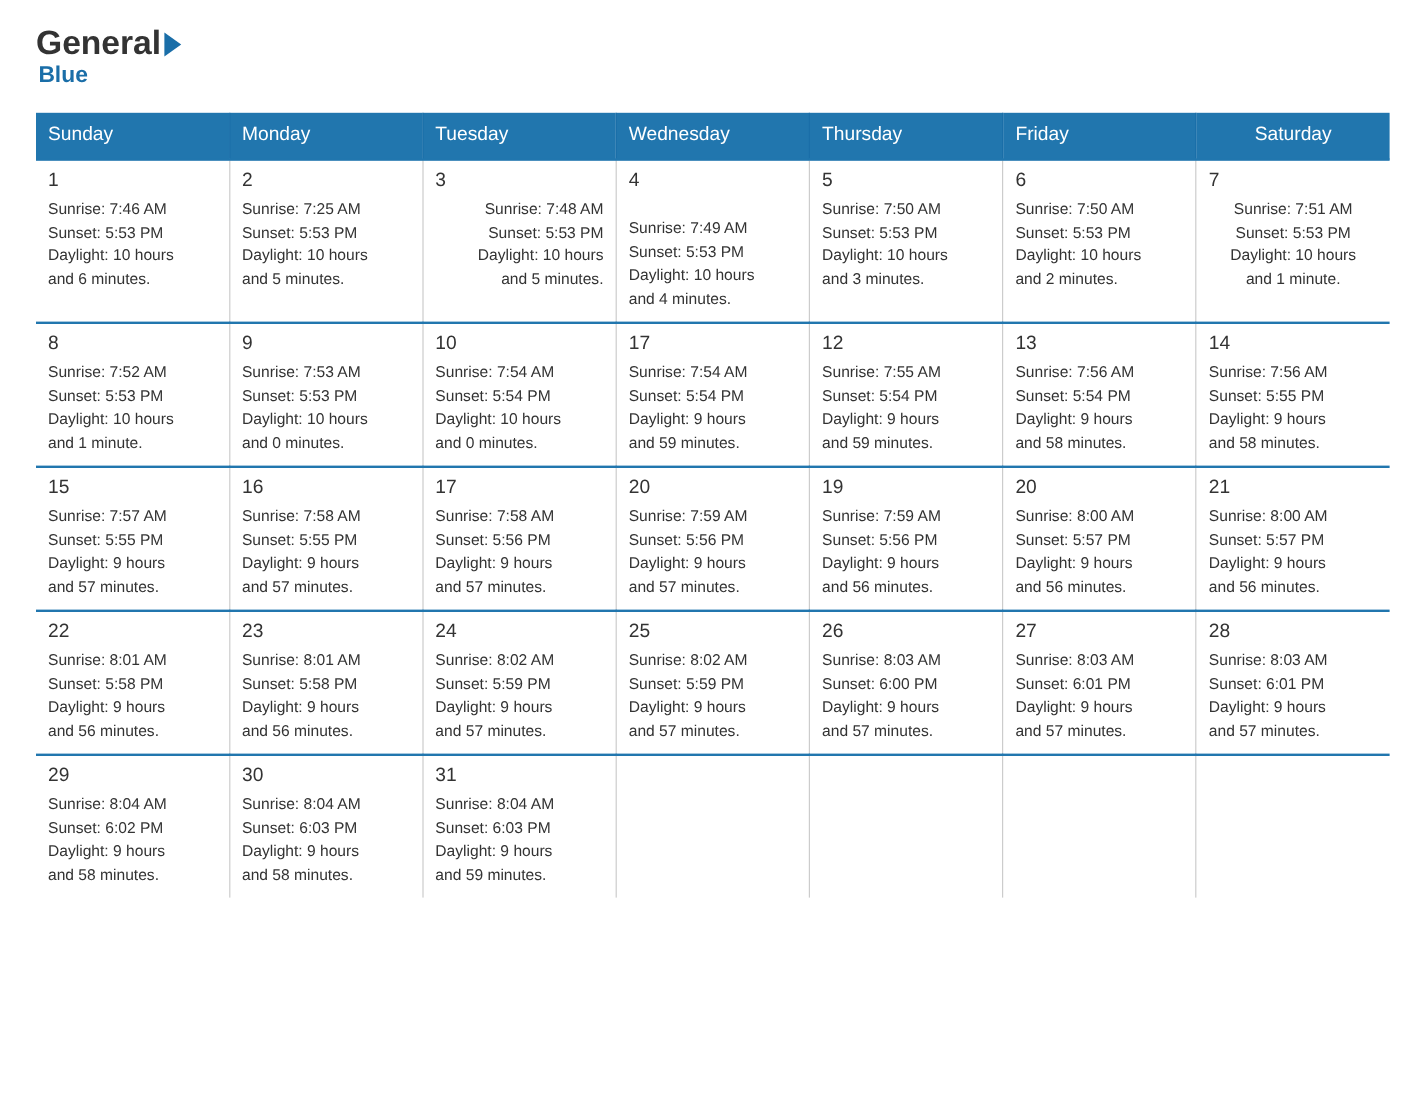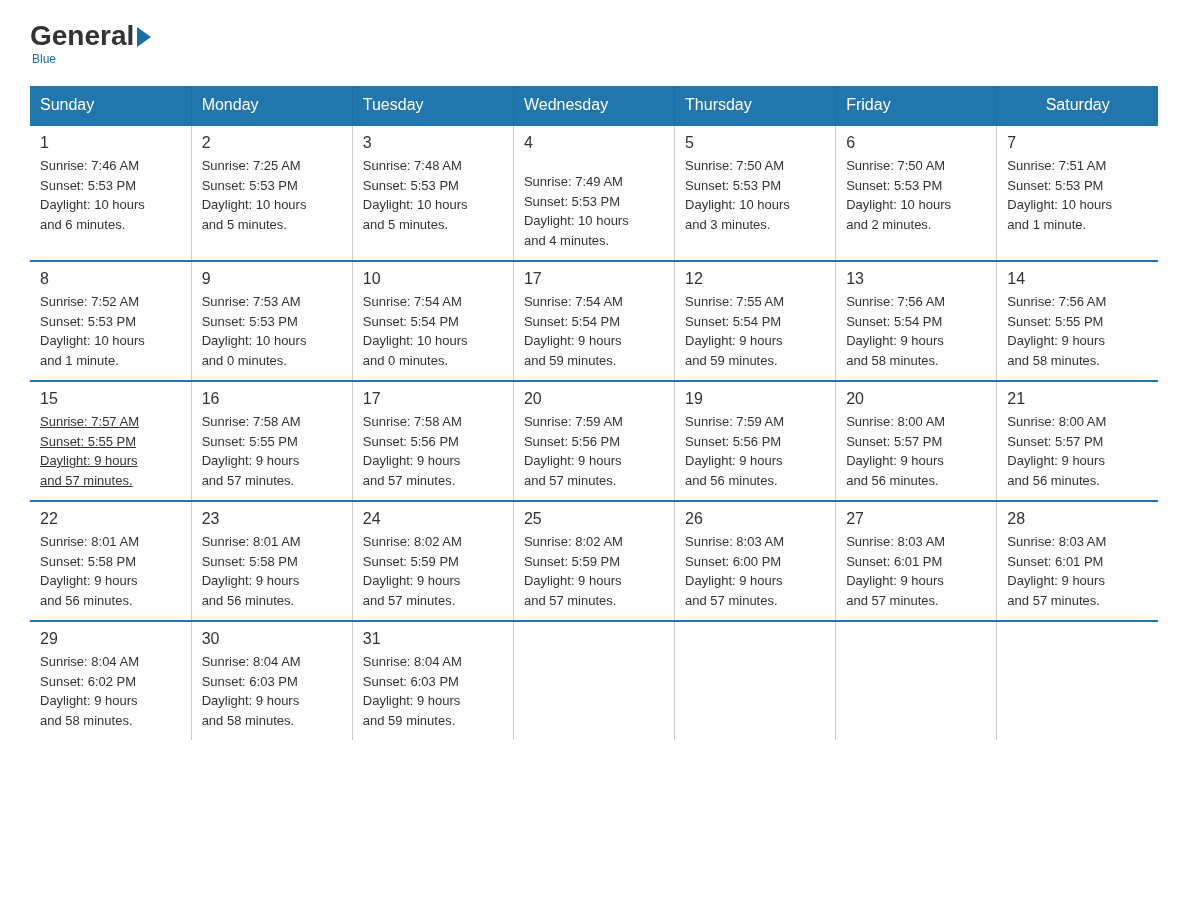--- a/index.html
+++ b/index.html
@@ -34,23 +34,23 @@
     .logo-triangle {
       width: 0;
       height: 0;
       border-left: 14px solid #1a6ea8;
       border-top: 10px solid transparent;
       border-bottom: 10px solid transparent;
       margin-left: 3px;
       margin-top: 2px;
     }
     .logo-bottom {
-      font-size: 12px;
+      font-size: 19px;
       color: #1a6ea8;
-      font-weight: normal;
+      font-weight: bold;
       margin-left: 2px;
     }
     .title-section {
       text-align: right;
     }
     .month-title {
       font-size: 52px;
       font-weight: normal;
       color: #222;
       line-height: 1;
@@ -150,21 +150,21 @@
         </td>
         <td>
           <span class="day-num">2</span>
           <div class="day-info" style="white-space: pre-line;">Sunrise: 7:25 AM
 Sunset: 5:53 PM
 Daylight: 10 hours
 and 5 minutes.</div>
         </td>
         <td>
           <span class="day-num">3</span>
-          <div class="day-info" style="white-space: pre-line;">Sunrise: 7:48 AM
+          <div class="day-info" style="white-space: pre-line; text-align: right;">Sunrise: 7:48 AM
 Sunset: 5:53 PM
 Daylight: 10 hours
 and 5 minutes.</div>
         </td>
         <td>
           <span class="day-num">4</span>
           <div class="day-info" style="white-space: pre-line; margin-top: 20px;">Sunrise: 7:49 AM
 Sunset: 5:53 PM
 Daylight: 10 hours
 and 4 minutes.</div>
@@ -178,21 +178,21 @@
         </td>
         <td>
           <span class="day-num">6</span>
           <div class="day-info" style="white-space: pre-line;">Sunrise: 7:50 AM
 Sunset: 5:53 PM
 Daylight: 10 hours
 and 2 minutes.</div>
         </td>
         <td>
           <span class="day-num">7</span>
-          <div class="day-info" style="white-space: pre-line;">Sunrise: 7:51 AM
+          <div class="day-info" style="white-space: pre-line; text-align: center;">Sunrise: 7:51 AM
 Sunset: 5:53 PM
 Daylight: 10 hours
 and 1 minute.</div>
         </td>
       </tr>
       <tr>
         <td>
           <span class="day-num">8</span>
           <div class="day-info" style="white-space: pre-line;">Sunrise: 7:52 AM
 Sunset: 5:53 PM
@@ -238,21 +238,21 @@
           <span class="day-num">14</span>
           <div class="day-info" style="white-space: pre-line;">Sunrise: 7:56 AM
 Sunset: 5:55 PM
 Daylight: 9 hours
 and 58 minutes.</div>
         </td>
       </tr>
       <tr>
         <td>
           <span class="day-num">15</span>
-          <div class="day-info" style="white-space: pre-line; text-decoration: underline;">Sunrise: 7:57 AM
+          <div class="day-info" style="white-space: pre-line;">Sunrise: 7:57 AM
 Sunset: 5:55 PM
 Daylight: 9 hours
 and 57 minutes.</div>
         </td>
         <td>
           <span class="day-num">16</span>
           <div class="day-info" style="white-space: pre-line;">Sunrise: 7:58 AM
 Sunset: 5:55 PM
 Daylight: 9 hours
 and 57 minutes.</div>

